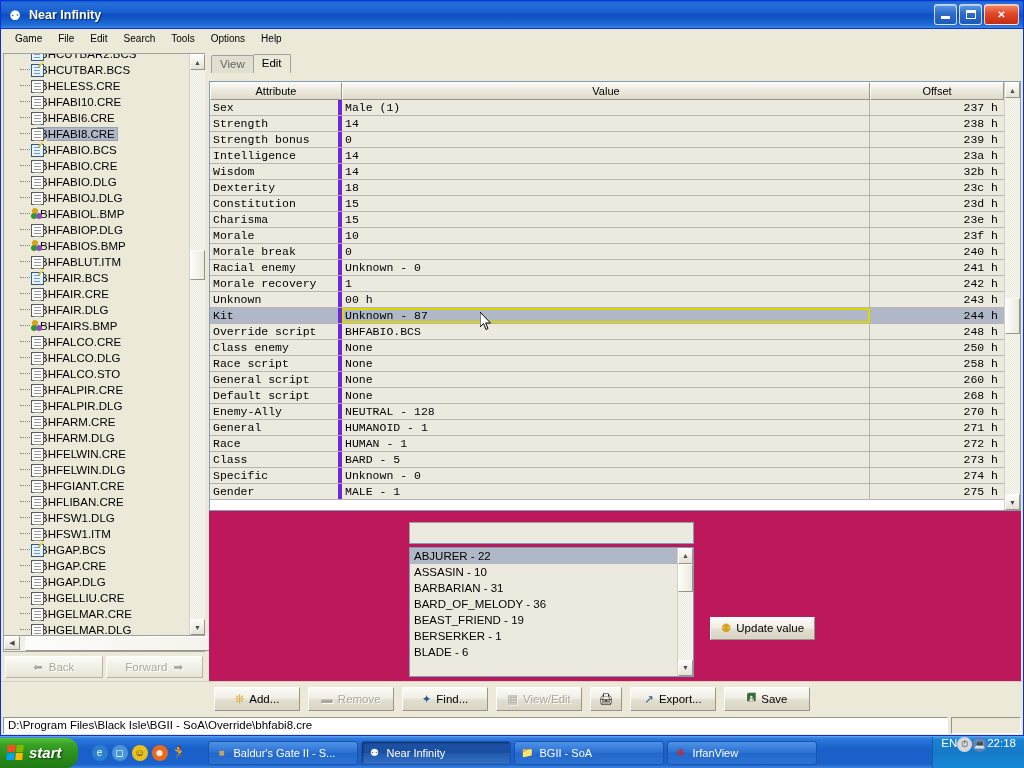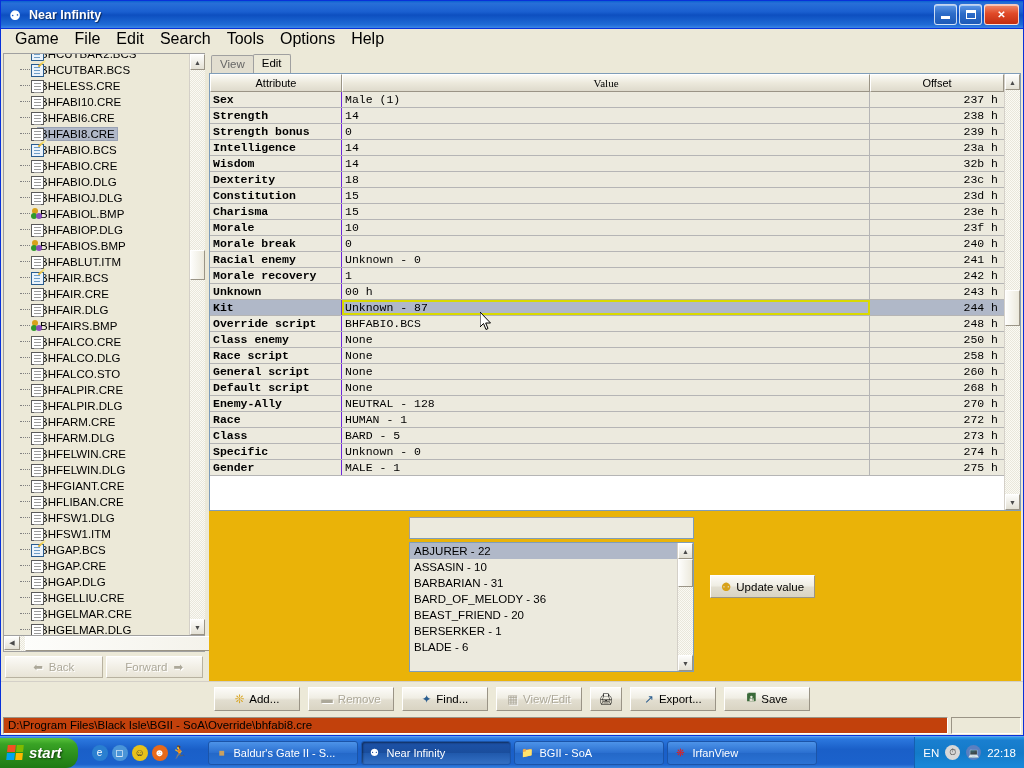--- a/index.html
+++ b/index.html
@@ -52,21 +52,21 @@
   .winbtn .glyph-min { width: 9px; height: 3px; background:#fff; margin-top:6px; }
   .winbtn .glyph-max { width: 10px; height: 9px; border:1.5px solid #fff; border-top-width:3px; }
   
   #menubar {
     height: 20px; background: #ece9d8;
     display: flex; align-items: center;
     padding-left: 6px; gap: 0px;
     border-bottom: 1px solid #ece9d8;
   }
   .menu-item {
-    padding: 2px 8px; font-size: 16px; color: #000;
+    padding: 2px 8px; font-size: 10px; color: #000;
     cursor: default;
   }
   
   #workarea { flex: 1; display: flex; padding: 2px 2px 0 2px; gap: 0; min-height: 0; }
   
   #tree-panel {
     width: 202px; display: flex; flex-direction: column;
     background: #ece9d8; padding-top: 2px;
   }
   #tree-scrollarea {
@@ -167,53 +167,53 @@
     border: 1px solid #a0a0a0; border-bottom: none;
     background: #e2ded0; color: #666; margin-right: -1px;
     border-radius: 2px 2px 0 0;
   }
   .tab.active {
     background: #ece9d8; color: #000; position: relative; z-index: 2;
     padding-bottom: 4px;
   }
   #table-wrap {
     flex: 1; display: flex; min-height: 0;
-    border: 1px solid #7f9db9; background: #fff; margin-top: 0;
+    border: 1px solid #7f9db9; background: #fff; margin-top: 8px;
   }
   #table-inner { flex: 1; display: flex; flex-direction: column; min-width: 0; overflow: hidden; }
   #thead { display: flex; height: 18px; flex: none; }
   .th {
     background: linear-gradient(180deg,#fbfaf6 0%, #ece9dc 50%, #dedacc 100%);
     border: 1px solid #fff; border-right-color:#9a9486; border-bottom-color:#9a9486;
     display:flex; align-items:center; justify-content:center;
     font-size: 11px; color:#000;
   }
   .th.c-attr { width: 132px; flex: none; }
-  .th.c-val  { flex: 1; min-width: 0; font-family: Liberation Serif, serif; }
+  .th.c-val  { flex: 1; min-width: 0; }
   .th.c-off  { width: 134px; flex: none; }
   #tbody { flex: 1; overflow: hidden; background: #fff; }
   .trow {
     display: flex; height: 16px; align-items: stretch;
     font-family: "Liberation Mono", monospace; font-size: 11.5px;
     border-bottom: 1px solid #b5b5b5;
     background: #eceade;
   }
   .trow .cell { display:flex; align-items:center; padding: 0 3px; overflow: hidden; white-space: nowrap; }
-  .trow .c-attr { width: 132px; flex: none; border-right: 1px solid #6d28d9; font-weight: bold; }
+  .trow .c-attr { width: 132px; flex: none; border-right: 4px solid #6d28d9; }
   .trow .c-val { flex: 1; min-width: 0; border-right: 1px solid #b5b5b5; }
   .trow .c-off { width: 134px; flex: none; justify-content: flex-end; padding-right: 6px; }
   .trow.selected { background: #b0b8c8; }
   .trow.selected .c-val {
     outline: 2px solid #d9d900; outline-offset: -2px;
   }
   #tbl-vscroll { width: 16px; flex: none; background:#f1efe2; display:flex; flex-direction:column; border-left:1px solid #d4d0c8; }
   
   #editpane {
-    height: 170px; flex: none; display: flex; align-items: flex-start;
-    background: #eab308; padding: 6px 0 0 0; position: relative;
+    height: 170px; flex: none; display: flex; align-items: center;
+    background: #be185d; padding: 6px 0 0 0; position: relative;
   }
   #edit-left { width: 200px; }
   #edit-mid { width: 285px; display: flex; flex-direction: column; gap: 3px; }
   #kit-textfield {
     height: 22px; background: #eceade;
     border: 1px solid #7f9db9; border-top-color:#a0a0a0; border-left-color:#a0a0a0;
   }
   #kit-listwrap { height: 130px; display: flex; border: 1px solid #7f9db9; background: #eceade; }
   #kit-list { flex: 1; overflow: hidden; }
   .kit-item { height: 16px; line-height: 16px; padding-left: 4px; font-size: 11.5px; }
@@ -238,21 +238,21 @@
   #bottom-bar .xpbtn.icon-only { min-width: 32px; padding: 0 6px; }
   
   #statusbar {
     height: 20px; flex: none; display: flex; align-items: center;
     background: #ece9d8; padding: 0 2px; gap: 3px;
   }
   #status-text {
     flex: 1; height: 17px; display: flex; align-items: center;
     padding-left: 4px; font-size: 11.5px;
     border: 1px solid #9a9486; border-right-color:#fff; border-bottom-color:#fff;
-    background: #c2410c;
+    background: #ffffff;
   }
   #status-pad { width: 70px; height: 17px;
     border: 1px solid #9a9486; border-right-color:#fff; border-bottom-color:#fff; }
   
   #taskbar {
     position: absolute; left: 0; bottom: 0; width: 1024px; height: 32px;
     background: linear-gradient(180deg,#3f8ce8 0%,#2a76dd 8%,#1a5fc8 40%,#1b62cc 88%,#3b84e0 100%);
     border-top: 1px solid #5b9ff0;
     display: flex; align-items: center;
   }
@@ -275,21 +275,21 @@
     border: 1px solid #1b54a8; border-radius: 3px;
     display: flex; align-items: center; gap: 5px; padding: 0 6px;
     color: #fff; font-size: 11px; overflow: hidden; white-space: nowrap;
   }
   .taskbtn.active {
     background: linear-gradient(180deg,#1d52a8,#1a4d9c 50%,#2059ac 51%,#3470c4);
     box-shadow: inset 1px 1px 2px rgba(0,0,0,0.45);
   }
   .tb-ico { width: 14px; height: 14px; flex: none; display:flex; align-items:center; justify-content:center; font-size:10px; }
   #tray {
-    display: flex; align-items: center; gap: 6px; height: 32px;
+    display: flex; height: 32px;
     padding: 0 8px 0 8px;
     background: linear-gradient(180deg,#2fa0e8 0%,#1a7fd0 10%,#137ac8 50%,#1887d8 90%);
     border-left: 1px solid #1460b0;
     color: #fff; font-size: 11.5px;
   }
   #tray .tray-ico { width: 15px; height: 15px; border-radius: 50%;
     display:flex; align-items:center; justify-content:center; font-size:9px; }
   
   #cursor { position: absolute; left: 479px; top: 311px; width: 12px; height: 19px; pointer-events:none; z-index: 50; }
 </style>
@@ -657,20 +657,25 @@
               </div>
               <div class="trow">
                 <div class="cell c-attr">Default script</div>
                 <div class="cell c-val">None</div>
                 <div class="cell c-off">268 h</div>
               </div>
               <div class="trow">
                 <div class="cell c-attr">Enemy-Ally</div>
                 <div class="cell c-val">NEUTRAL - 128</div>
                 <div class="cell c-off">270 h</div>
+              </div>
+              <div class="trow">
+                <div class="cell c-attr">General</div>
+                <div class="cell c-val">HUMANOID - 1</div>
+                <div class="cell c-off">271 h</div>
               </div>
               <div class="trow">
                 <div class="cell c-attr">Race</div>
                 <div class="cell c-val">HUMAN - 1</div>
                 <div class="cell c-off">272 h</div>
               </div>
               <div class="trow">
                 <div class="cell c-attr">Class</div>
                 <div class="cell c-val">BARD - 5</div>
                 <div class="cell c-off">273 h</div>
@@ -699,21 +704,21 @@
       <div id="editpane">
         <div id="edit-left"></div>
         <div id="edit-mid">
           <input id="kit-textfield" type="text" value="" style="">
           <div id="kit-listwrap">
             <div id="kit-list">
                 <div class="kit-item selected">ABJURER - 22</div>
                 <div class="kit-item">ASSASIN - 10</div>
                 <div class="kit-item">BARBARIAN - 31</div>
                 <div class="kit-item">BARD_OF_MELODY - 36</div>
-                <div class="kit-item">BEAST_FRIEND - 20</div>
+                <div class="kit-item">BEAST_FRIEND - 19</div>
                 <div class="kit-item">BERSERKER - 1</div>
                 <div class="kit-item">BLADE - 6</div>
               </div>
             <div id="kit-vscroll">
               <div class="sb-btn">▲</div>
               <div class="sb-track">
                 <div class="sb-thumb" style="top:0;height:28px;"></div>
               </div>
               <div class="sb-btn">▼</div>
             </div>

